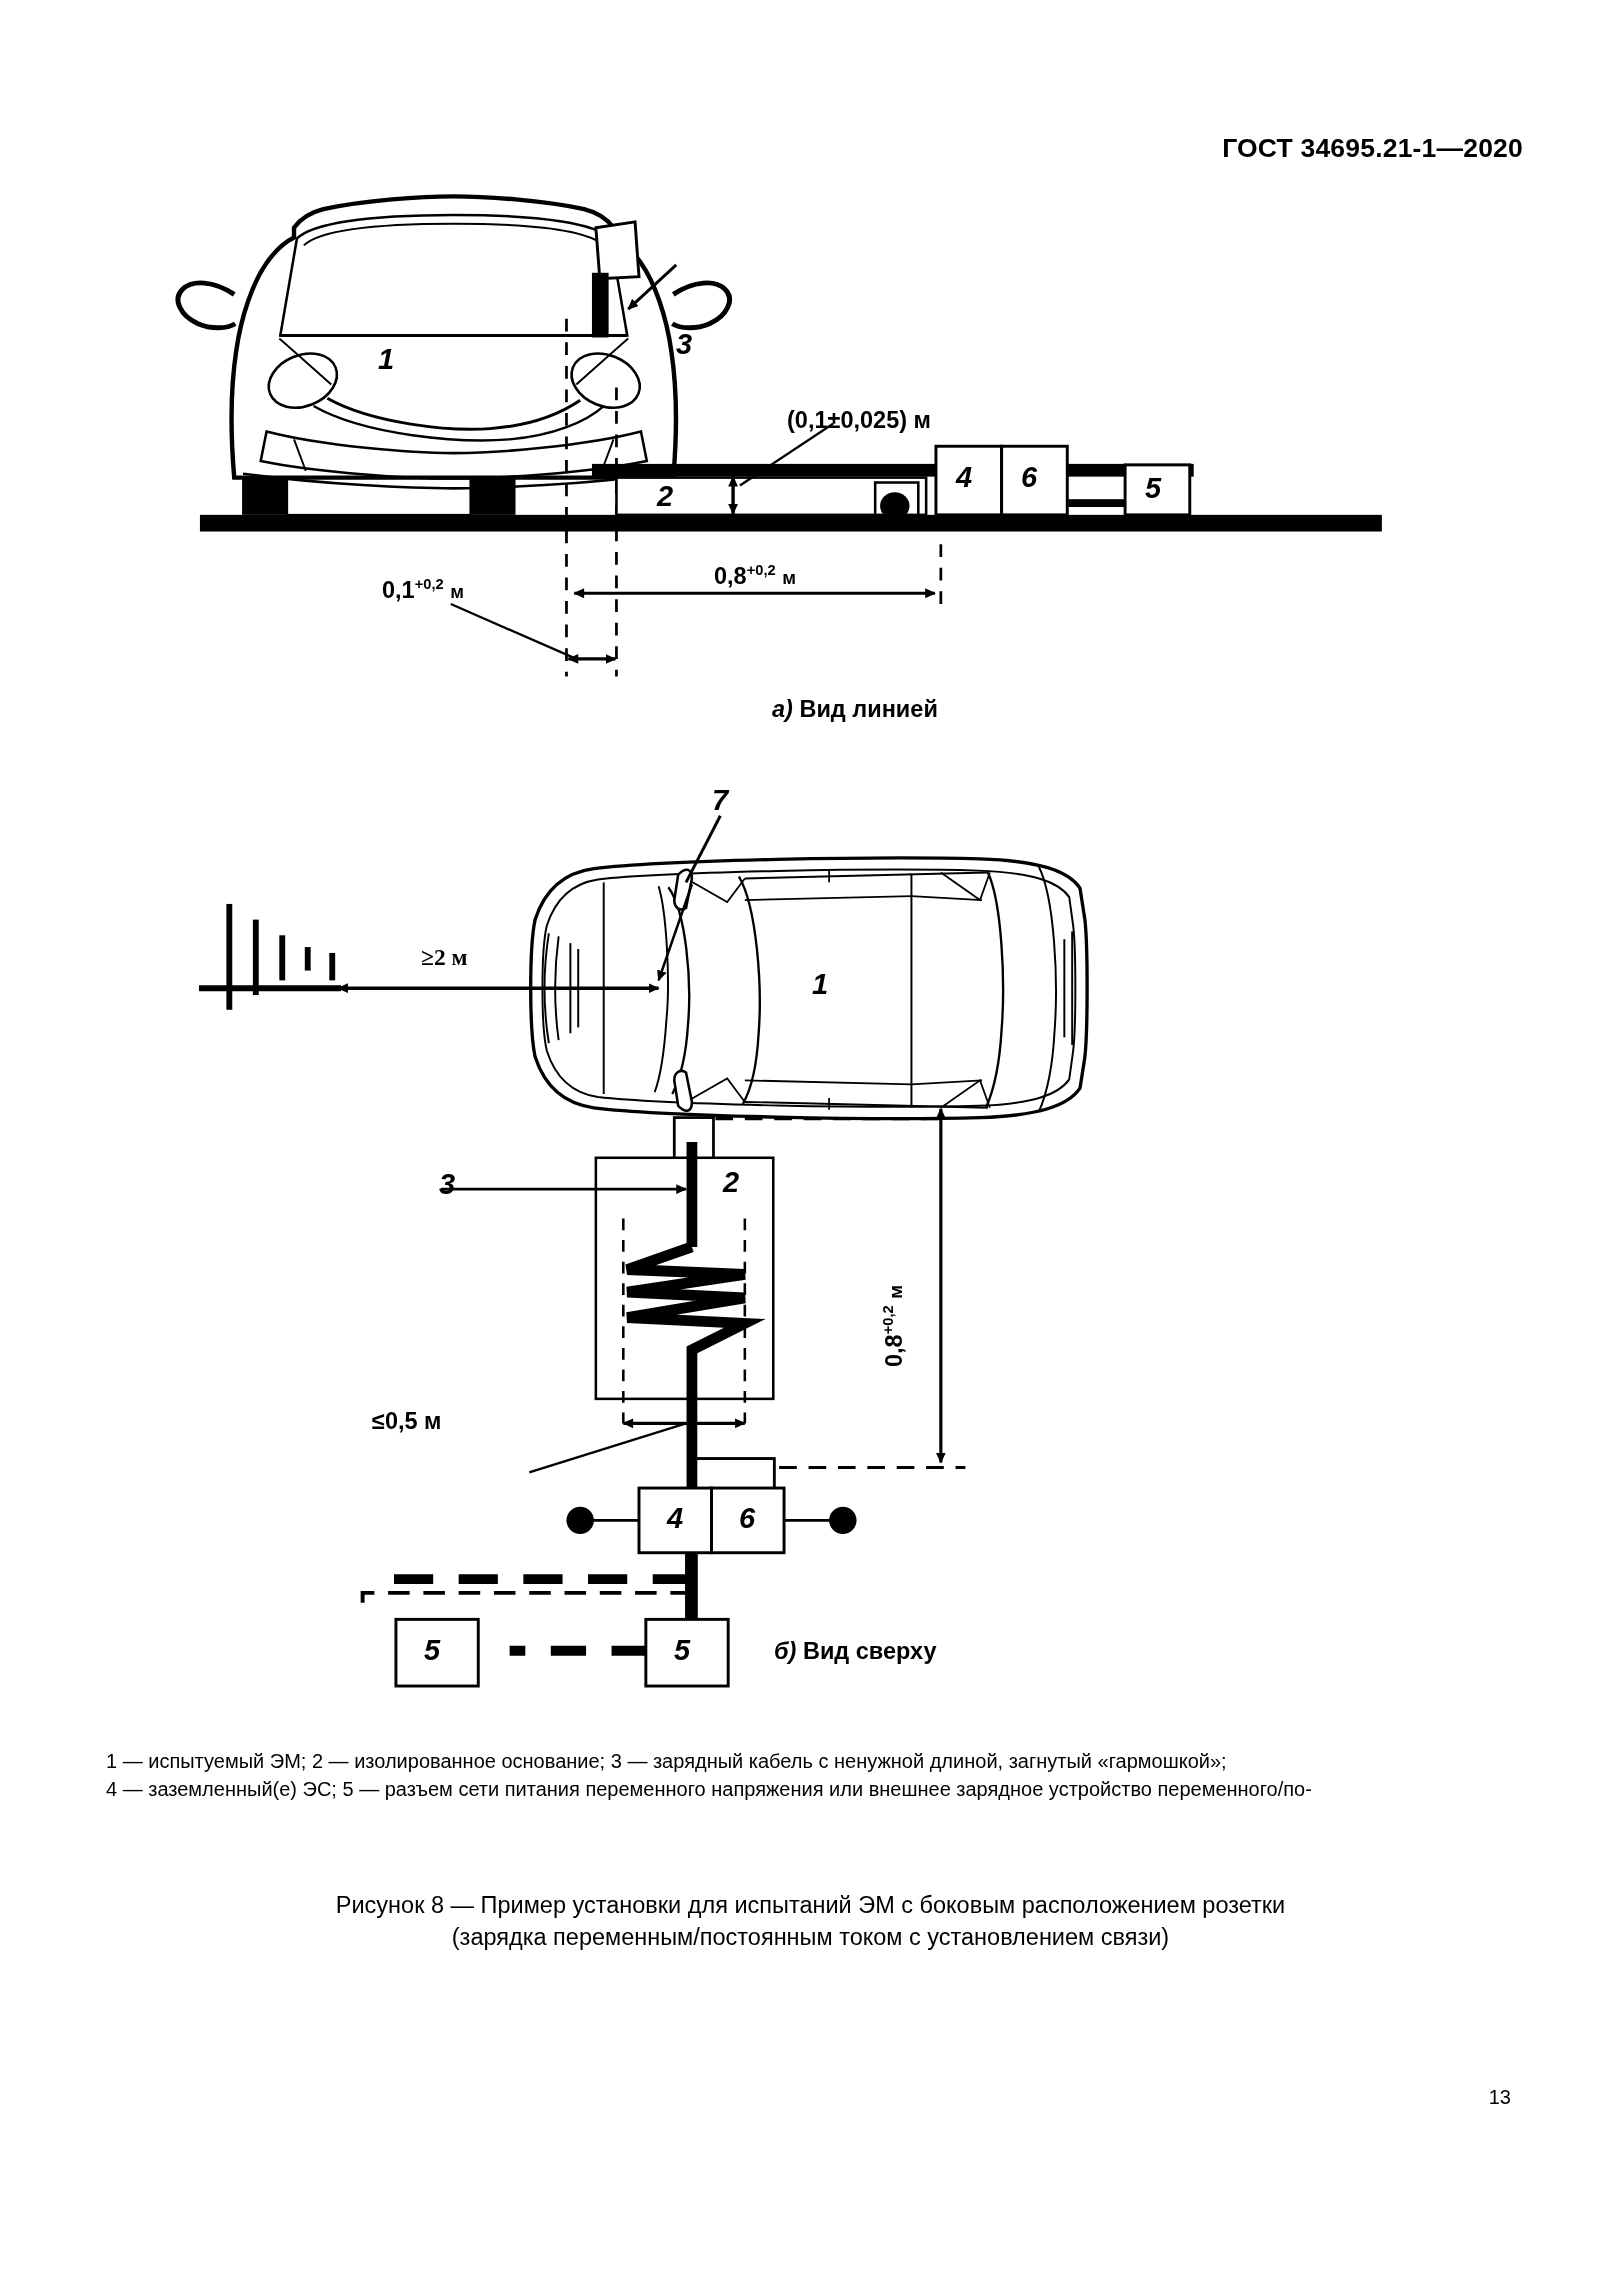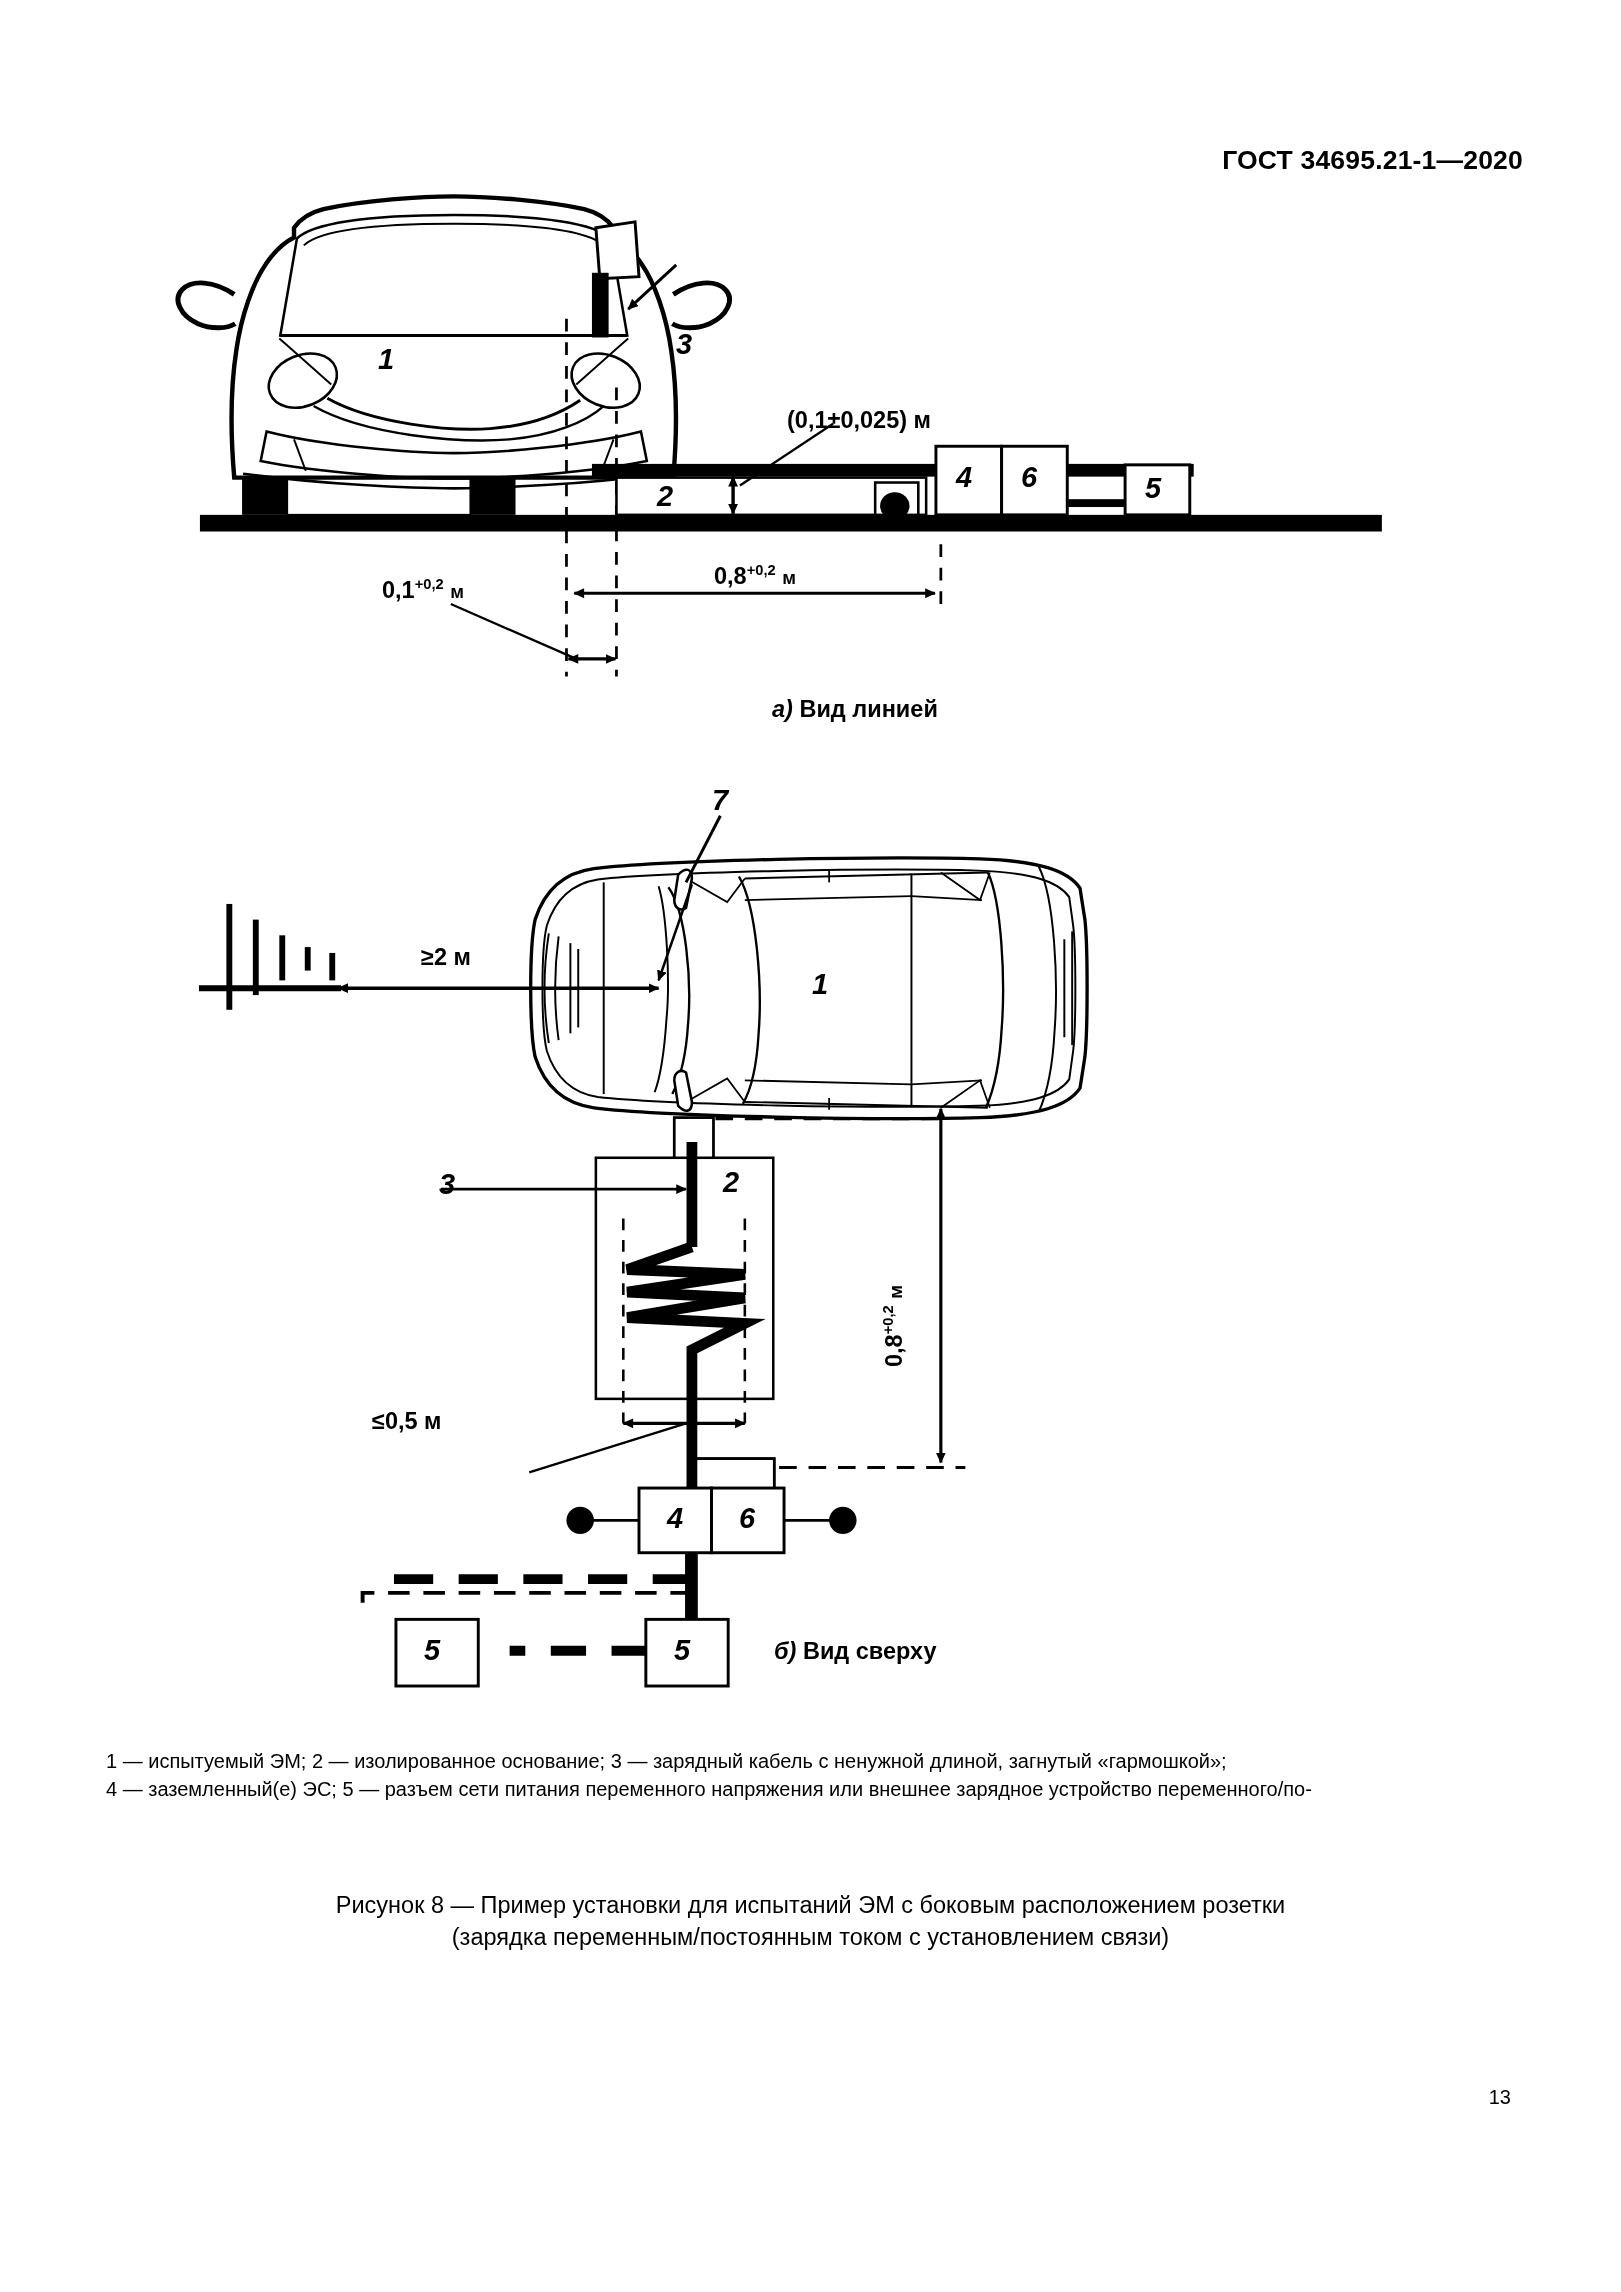--- a/index.html
+++ b/index.html
@@ -9,21 +9,21 @@
     font-family:"Liberation Sans", sans-serif;
     color:#000;
     position:relative;
     overflow:hidden;
   }
   .page{position:absolute;inset:0;}
 
   
   .doc-header{
     position:absolute;
-    top:145px; right:98px;
+    top:133px; right:98px;
     font-size:26.5px;
     font-weight:bold;
     letter-spacing:0.2px;
     white-space:nowrap;
   }
 
   
   .page-number{
     position:absolute;
     right:110px; bottom:184px;
@@ -365,21 +365,21 @@
 
   <div class="lbl num" style="left:812px;top:968px;">1</div>
   <div class="lbl num" style="left:723px;top:1166px;">2</div>
   <div class="lbl num" style="left:439px;top:1168px;">3</div>
   <div class="lbl num" style="left:667px;top:1502px;">4</div>
   <div class="lbl num" style="left:739px;top:1502px;">6</div>
   <div class="lbl num" style="left:424px;top:1634px;">5</div>
   <div class="lbl num" style="left:674px;top:1634px;">5</div>
   <div class="lbl num" style="left:712px;top:784px;">7</div>
 
-  <div class="lbl" style="left:421px;top:944px;">≥2 м</div>
+  <div class="lbl" style="left:421px;top:944px;font-family:Liberation Serif, serif;">≥2 м</div>
 
   <div class="lbl" style="left:372px;top:1408px;">≤0,5 м</div>
 
   <div class="lbl rot" style="left:880px;top:1367px;">
     <span>0,8</span><sup>+0,2</sup> <span class="unit">м</span>
   </div>
 
   <div class="view-caption" id="cap-top">
     <span class="ital">б)</span>
     <span>Вид сверху</span>

